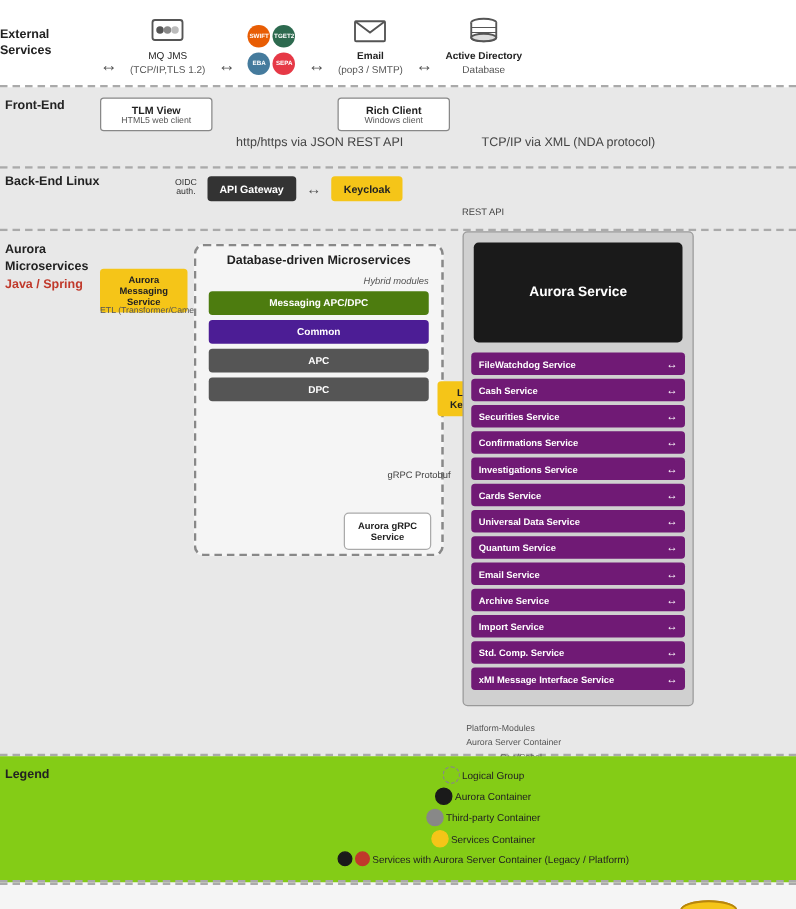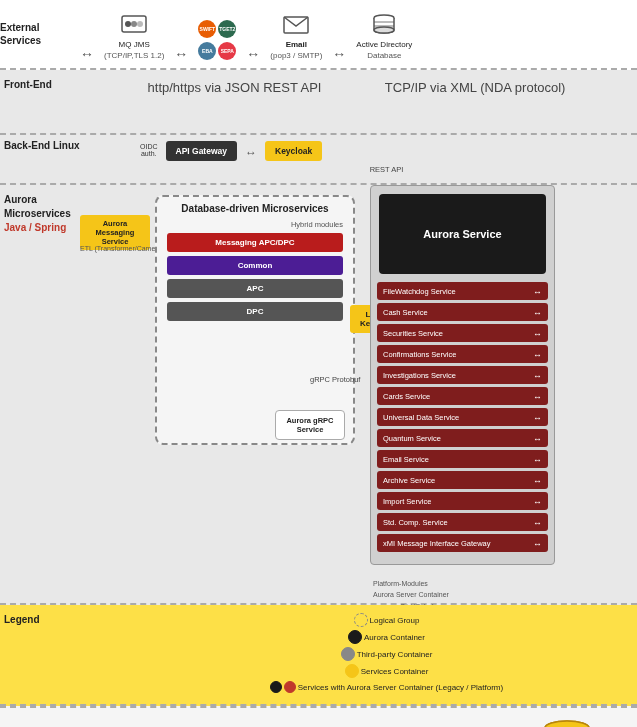--- a/index.html
+++ b/index.html
@@ -100,21 +100,21 @@
       border-radius: 3px;
       padding: 4px 10px;
       text-align: center;
       font-size: 8px;
       min-width: 90px;
     }
     .fe-box .title { font-weight: bold; font-size: 8.5px; }
     .fe-subtitle { font-size: 7px; color: #555; }
     .fe-protocol {
       text-align: center;
-      font-size: 13px;
+      font-size: 10px;
       color: #444;
       margin-top: 2px;
     }
 
     
     .backend-row {
       background: #e8e8e8;
       border-bottom: 2px dashed #aaa;
       padding: 6px 4px 4px 80px;
       min-height: 50px;
@@ -203,23 +203,24 @@
       font-weight: bold;
       padding: 6px 4px 4px;
       color: #222;
     }
     .hybrid-label {
       text-align: right;
       font-size: 7.5px;
       color: #555;
       padding-right: 10px;
       margin-top: 2px;
+      font-style: italic;
     }
     .inner-box {
-      background: #b91c1c;
+      background: #4d7c0f;
       color: white;
       border-radius: 3px;
       margin: 4px 10px;
       padding: 5px 8px;
       font-size: 8px;
       font-weight: bold;
       text-align: center;
     }
     .inner-box.common { background: #4c1d95; }
     .inner-box.apc { background: #555; }
@@ -258,27 +259,27 @@
       text-align: center;
       color: white;
       font-weight: bold;
       font-size: 11px;
       height: 80px;
       display: flex;
       align-items: center;
       justify-content: center;
     }
     .service-btn {
-      background: #7f1d1d;
+      background: #701a75;
       color: white;
       border-radius: 3px;
       margin: 3px 6px;
       padding: 4px 6px;
       font-size: 7.5px;
-      font-weight: normal;
+      font-weight: bold;
       text-align: center;
       display: flex;
       align-items: center;
       justify-content: space-between;
       gap: 28px;
     }
     .service-btn .arrow-out {
       font-size: 9px;
       margin-left: 4px;
     }
@@ -308,21 +309,21 @@
     .routing-label {
       position: absolute;
       left: 155px;
       top: 105px;
       font-size: 7.5px;
       color: #444;
     }
 
     
     .legend-row {
-      background: #fde047;
+      background: #84cc16;
       border-bottom: 2px dashed #aaa;
       padding: 8px 4px 8px 120px;
       min-height: 90px;
       position: relative;
     }
     .legend-item {
       display: flex;
       align-items: center;
       gap: 2px;
       margin-bottom: 3px;
@@ -432,28 +433,38 @@
     <div class="ext-item">
       <div class="ext-icon">
         <svg width="28" height="24" viewBox="0 0 28 24">
           <ellipse cx="14" cy="6" rx="10" ry="3" fill="#fff" stroke="#555" stroke-width="1.5"></ellipse>
           <path d="M4,6 L4,18 Q4,21 14,21 Q24,21 24,18 L24,6" fill="#fff" stroke="#555" stroke-width="1.5"></path>
           <ellipse cx="14" cy="18" rx="10" ry="3" fill="#ddd" stroke="#555" stroke-width="1.5"></ellipse>
           <line x1="4" y1="10" x2="24" y2="10" stroke="#555" stroke-width="0.8"></line>
           <line x1="4" y1="14" x2="24" y2="14" stroke="#555" stroke-width="0.8"></line>
         </svg>
       </div>
-      <span style="font-weight:normal;">Active Directory</span>
+      <span style="font-weight:bold;">Active Directory</span>
       <span style="color:#555;">Database</span>
     </div>
   </div>
 
   <div class="frontend-row" style="position:relative;">
     <span class="section-label" style="top:8px;">Front-End</span>
 
+    <div class="fe-boxes">
+      <div class="fe-box">
+        <div class="title">TLM View</div>
+        <div class="fe-subtitle">HTML5 web client</div>
+      </div>
+      <div class="fe-box">
+        <div class="title">Rich Client</div>
+        <div class="fe-subtitle">Windows client</div>
+      </div>
+    </div>
     <div class="fe-protocol">
       <span style="margin-right:60px;">http/https via JSON REST API</span>
       <span>TCP/IP via XML (NDA protocol)</span>
     </div>
   </div>
 
   <div class="backend-row" style="position:relative;">
     <span class="section-label" style="top:4px;">Back-End
 Linux</span>
     <div class="be-content" style="margin-left:60px;">
@@ -564,21 +575,21 @@
       </div>
       <div class="service-btn">
         <span>Import Service</span>
         <span class="arrow-out">↔</span>
       </div>
       <div class="service-btn">
         <span>Std. Comp. Service</span>
         <span class="arrow-out">↔</span>
       </div>
       <div class="service-btn">
-        <span>xMI Message Interface Gateway</span>
+        <span>xMI Message Interface Service</span>
         <span class="arrow-out">↔</span>
       </div>
     </div>
 
     <div style="position:absolute;left:373px;top:395px;font-size:7px;color:#555;">Platform-Modules</div>
     <div style="position:absolute;left:373px;top:406px;font-size:7px;color:#555;">Aurora Server
 Container</div>
     <div style="position:absolute;left:400px;top:418px;font-size:7px;color:#555;">C++/Cobol</div>
   </div>
 

